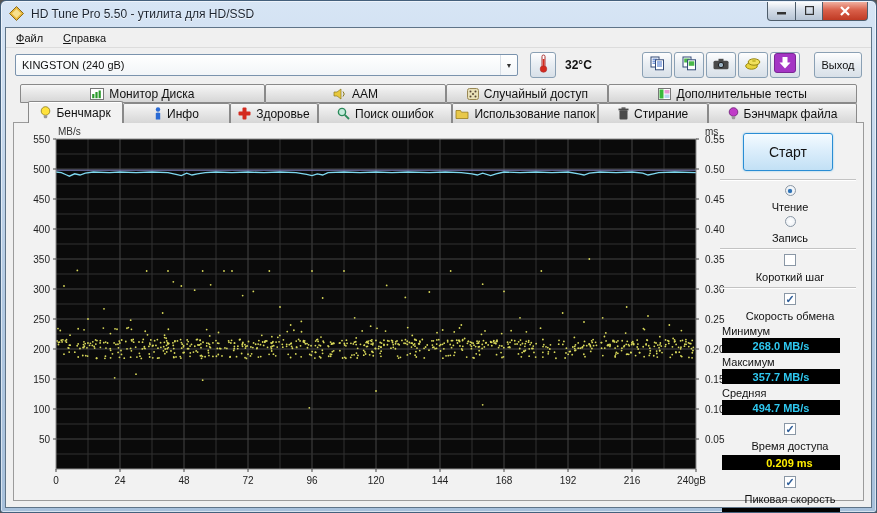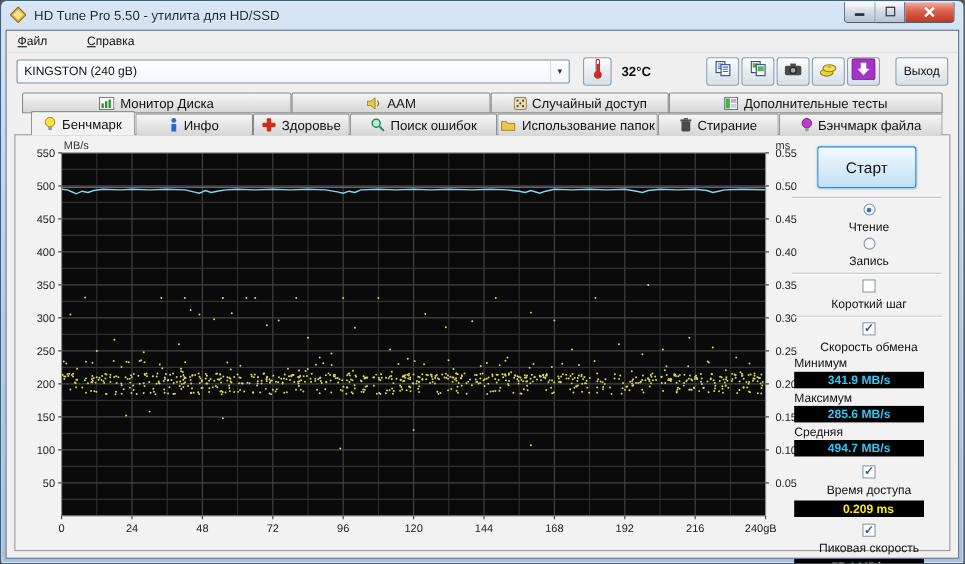--- a/index.html
+++ b/index.html
@@ -19,21 +19,21 @@
   .wc-btn { height:19px; border:1px solid #4e5d6b; border-top:none;
     background:linear-gradient(#fdfdfd,#d4dde8 45%,#b6c4d4);
     display:flex; align-items:center; justify-content:center; }
   .wc-min { width:29px; border-radius:0 0 0 4px; }
   .wc-max { width:27px; border-left:none; }
   .wc-close { width:45px; border-left:none; border-radius:0 0 4px 0;
     background:linear-gradient(#f0b0a0,#d9604a 45%,#c03a24); }
   
   .client { position:absolute; left:4px; right:4px; top:26px; bottom:4px;
     background:#f0f0f0; border:1px solid #5f7différ astonishing; border:1px solid #5f7488; display:flex; flex-direction:column; }
-  .menubar { height:20px; display:flex; align-items:center; gap:36px; padding:0 10px;
+  .menubar { height:20px; display:flex; align-items:center; gap:20px; padding:0 10px;
     border-bottom:1px solid #dcdcdc; font-size:11px; color:#111; }
   .menu-item { display:inline-block; cursor:default; }
   .menu-item::first-letter { text-decoration:underline; }
   
   .toolbar { height:34px; display:flex; align-items:center; padding:0 9px; }
   .combo { width:503px; height:22px; background:linear-gradient(#fff,#f2f5f8);
     border:1px solid #7a93ad; border-radius:2px; display:flex; align-items:center;
     font-size:11px; color:#111; padding-left:6px; }
   .combo-arrow { margin-left:auto; width:17px; height:100%; display:flex; align-items:center;
     justify-content:center; font-size:7px; color:#333; border-left:1px solid #d7dee6; }
@@ -1277,23 +1277,23 @@
         <div class="row">
           <span class="cbx"></span>
           <span>Короткий шаг</span>
         </div>
         <div class="hr"></div>
         <div class="row">
           <span class="cbx">✓</span>
           <span>Скорость обмена</span>
         </div>
         <div class="stat-label">Минимум</div>
-        <div class="val-box v-cyan">341.9 MB/s</div>
+        <div class="val-box v-cyan">268.0 MB/s</div>
         <div class="stat-label">Максимум</div>
-        <div class="val-box v-cyan">285.6 MB/s</div>
+        <div class="val-box v-cyan">357.7 MB/s</div>
         <div class="stat-label">Средняя</div>
         <div class="val-box v-cyan">494.7 MB/s</div>
         <div class="row" style="margin-top:8px">
           <span class="cbx">✓</span>
           <span>Время доступа</span>
         </div>
         <div class="val-box v-yellow">0.209 ms</div>
         <div class="row" style="margin-top:6px">
           <span class="cbx">✓</span>
           <span>Пиковая скорость</span>

